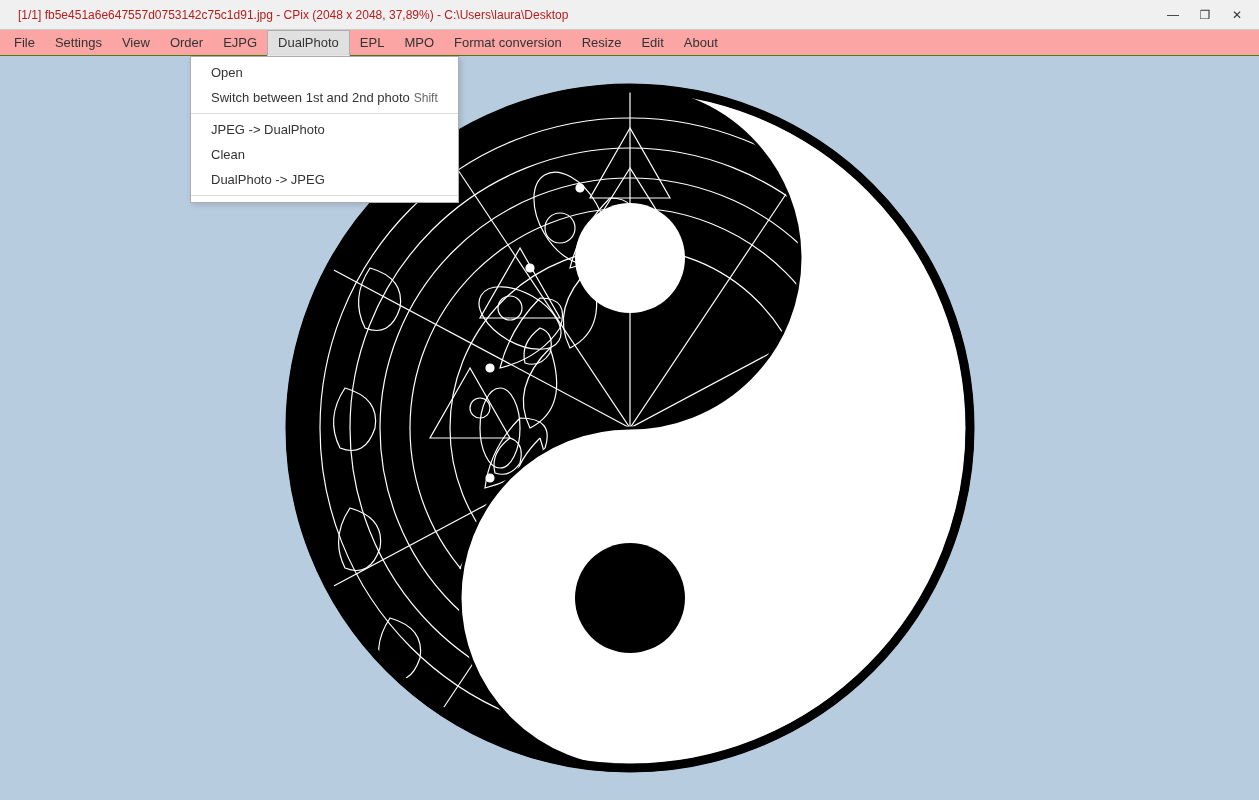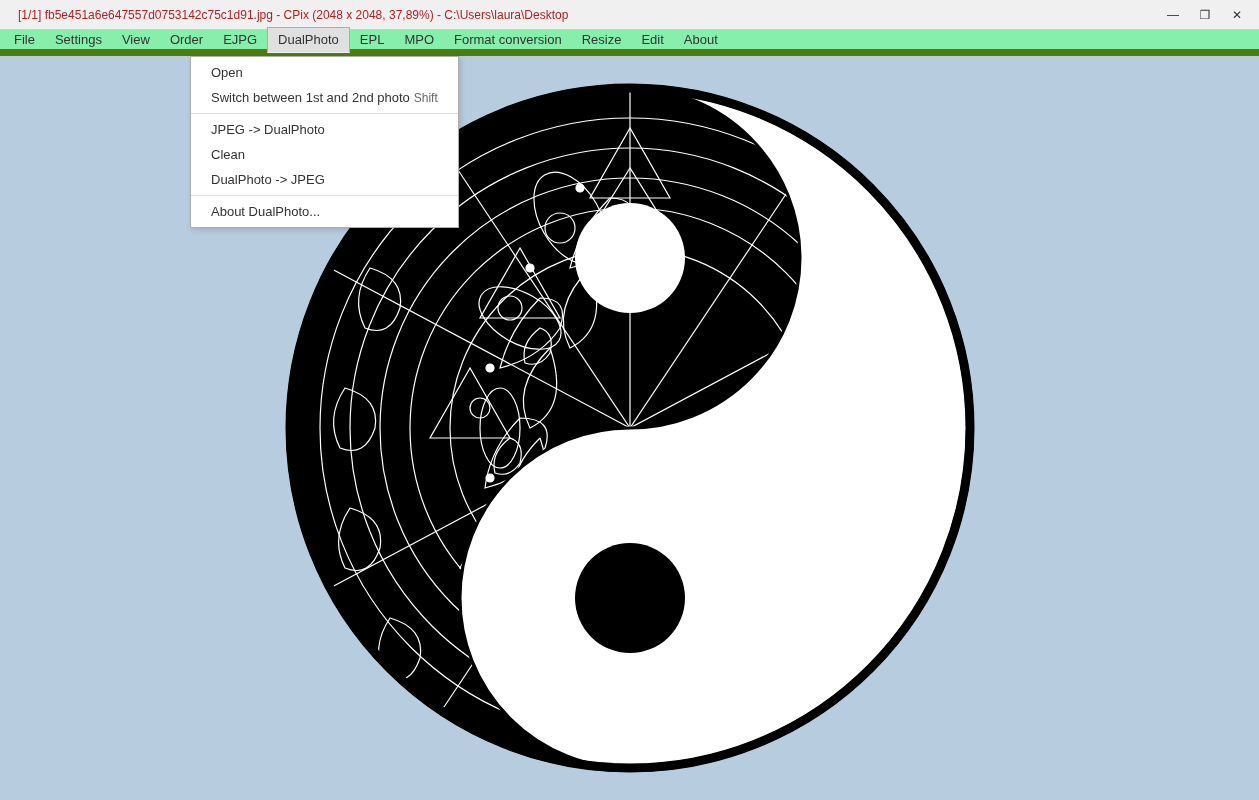--- a/index.html
+++ b/index.html
@@ -40,26 +40,26 @@
       justify-content: center;
       background: transparent;
       border: none;
       cursor: pointer;
       font-size: 12px;
       color: #333;
     }
 
     
     #menu-bar {
-      background: #86efac;
+      background: #fca5a5;
       height: 26px;
       display: flex;
       align-items: center;
       padding: 0 4px;
-      border-bottom: 7px solid #4d7c0f;
+      border-bottom: 1px solid #4d7c0f;
       position: relative;
     }
     .menu-item {
       padding: 3px 10px;
       cursor: pointer;
       font-size: 13px;
       color: #333;
       height: 26px;
       display: flex;
       align-items: center;
@@ -161,23 +161,20 @@
     <div class="dropdown-item">
       <span>JPEG -&gt; DualPhoto</span>
     </div>
     <div class="dropdown-item">
       <span>Clean</span>
     </div>
     <div class="dropdown-item">
       <span>DualPhoto -&gt; JPEG</span>
     </div>
     <div class="dropdown-separator"></div>
-    <div class="dropdown-item">
-      <span>About DualPhoto...</span>
-    </div>
   </div>
 </div>
 
 <div id="content">
   <div id="image-container">
     <svg xmlns="http://www.w3.org/2000/svg" width="720" height="720" viewBox="0 0 720 720">
 
       <circle cx="360" cy="360" r="340" fill="white" stroke="black" stroke-width="8"></circle>
 
       <path d="M360,20 A340,340 0 0,0 360,700 A170,170 0 0,1 360,360 A170,170 0 0,0 360,20Z" fill="black"></path>

